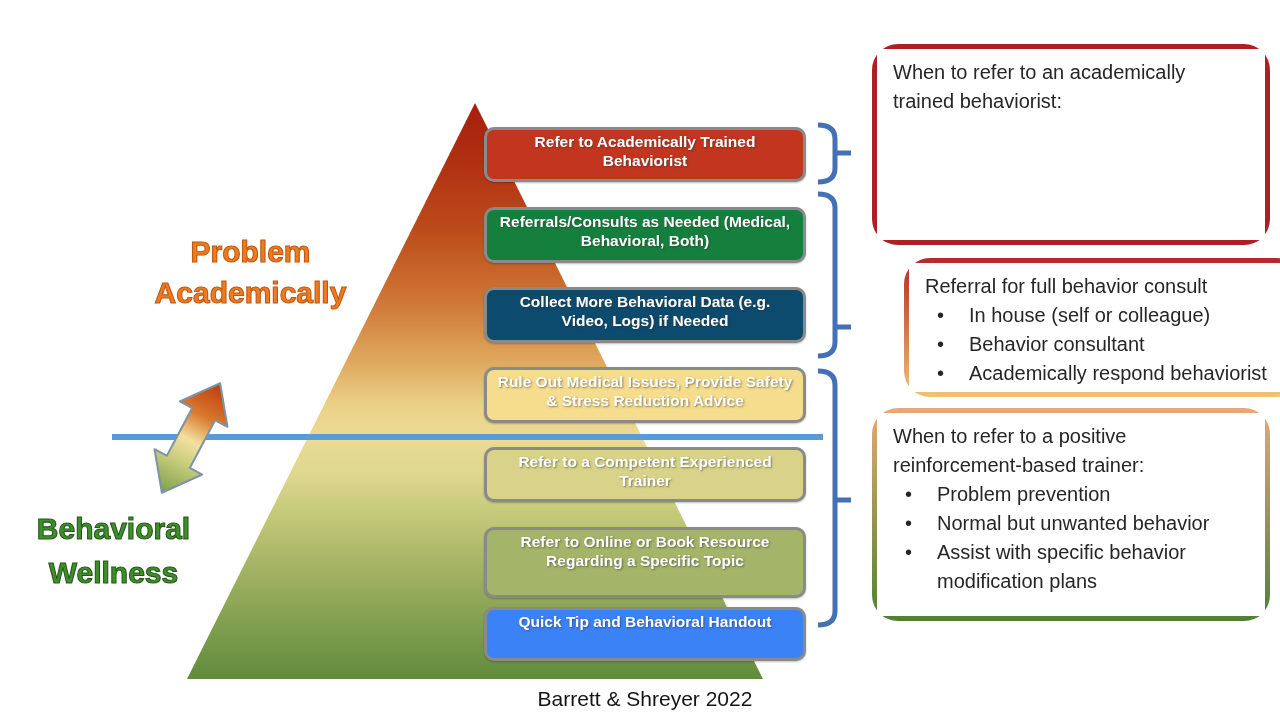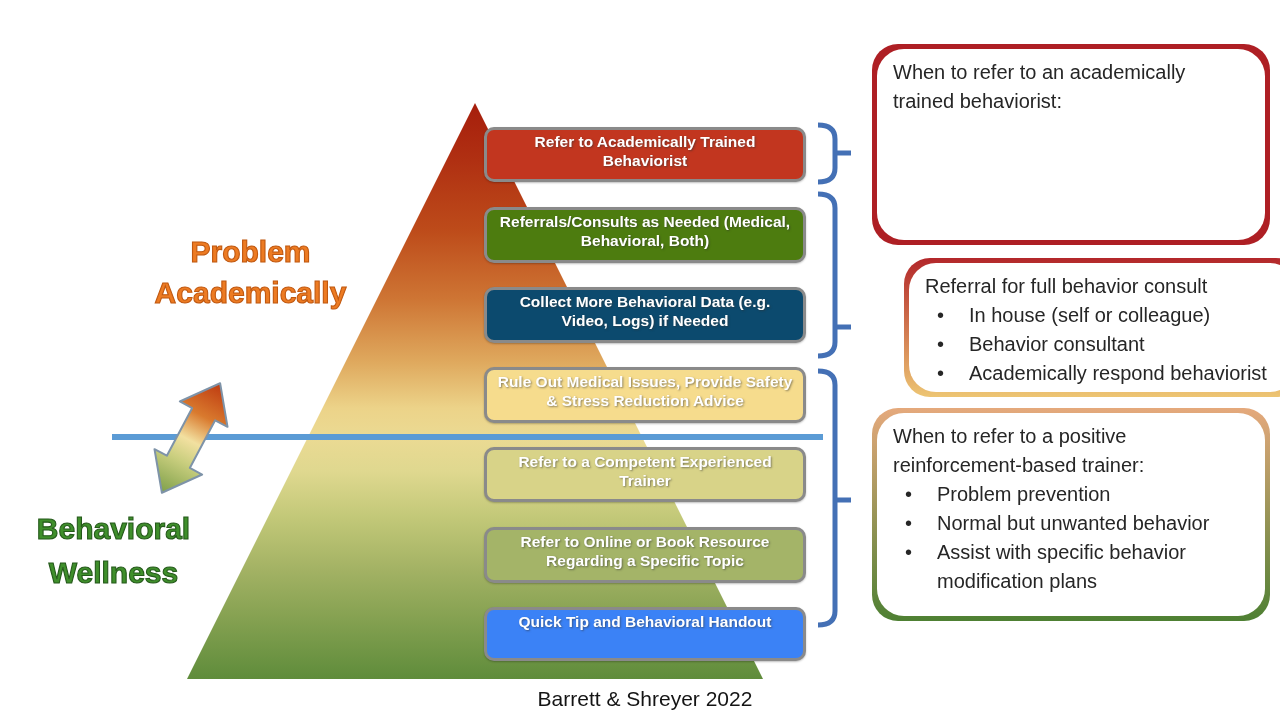--- a/index.html
+++ b/index.html
@@ -13,31 +13,31 @@
         border:3px solid #8a8a8a;border-radius:10px;
         display:flex;align-items:flex-start;justify-content:center;text-align:center;
         color:#ffffff;font-weight:bold;font-size:15.5px;line-height:19px;
         padding:2px 10px;text-shadow:1px 1px 2px rgba(50,50,50,.55);
         box-shadow:0 1px 2px rgba(0,0,0,.25);}
   .s1{top:127px;height:55px;}
   .s2{top:207px;height:56px;}
   .s3{top:287px;height:56px;}
   .s4{top:367px;height:56px;}
   .s5{top:447px;height:55px;}
-  .s6{top:527px;height:56px;}
+  .s6{top:527px;height:71px;}
   .s7{top:607px;height:54px;}
 
   
   .side-label{position:absolute;text-align:center;font-weight:bold;font-size:30px;line-height:41px;}
   .problem{left:148px;top:231px;width:205px;color:#ED7B22;-webkit-text-stroke:1.1px #C05810;}
   .wellness{left:16px;top:507px;width:195px;color:#3F8F2B;-webkit-text-stroke:1.1px #25591B;line-height:44px;}
 
   
   .callout{position:absolute;left:872px;width:398px;border-radius:26px;padding:5px;box-sizing:border-box;}
-  .callout-inner{background:#ffffff;border-radius:27px;width:100%;height:100%;box-sizing:border-box;
+  .callout-inner{background:#ffffff;border-radius:5px;width:100%;height:100%;box-sizing:border-box;
                  padding:9px 12px 6px 16px;color:#262626;font-size:20px;line-height:29px;}
   .c1{top:44px;height:201px;}
   .c2{top:258px;height:139px;margin-left:32px;}
   .c3{top:408px;height:213px;}
   .callout-title{margin:0;}
   .t1{width:330px;}
   .t2{width:360px;}
   .t3{width:300px;}
   ul.bullets{list-style:none;margin:0;padding:0;}
   ul.bullets li{position:relative;padding-left:44px;}
@@ -87,21 +87,21 @@
     <g stroke="#4470B5" stroke-width="5" fill="none" stroke-linejoin="round">
       <path d="M 818 125 Q 835 125 835 139 L 835 154 L 835 168 Q 835 182 818 182 M 835 153 L 851 153"></path>
       <path d="M 818 194 Q 835 194 835 208 L 835 342 Q 835 356 818 356 M 835 327 L 851 327"></path>
       <path d="M 818 371 Q 835 371 835 385 L 835 611 Q 835 625 818 625 M 835 500 L 851 500"></path>
     </g>
   </svg>
 
   <div class="step s1" style="background: rgb(194, 54, 31);">
       <span>Refer to Academically Trained Behaviorist</span>
     </div>
-  <div class="step s2" style="background: #4d7c0f;">
+  <div class="step s2" style="background: #15803d;">
       <span>Referrals/Consults as Needed (Medical, Behavioral, Both)</span>
     </div>
   <div class="step s3" style="background: #0c4a6e;">
       <span>Collect More Behavioral Data (e.g. Video, Logs) if Needed</span>
     </div>
   <div class="step s4" style="background: rgb(246, 220, 141);">
       <span>Rule Out Medical Issues, Provide Safety &amp; Stress Reduction Advice</span>
     </div>
   <div class="step s5" style="background: rgb(216, 211, 136);">
       <span>Refer to a Competent Experienced Trainer</span>

